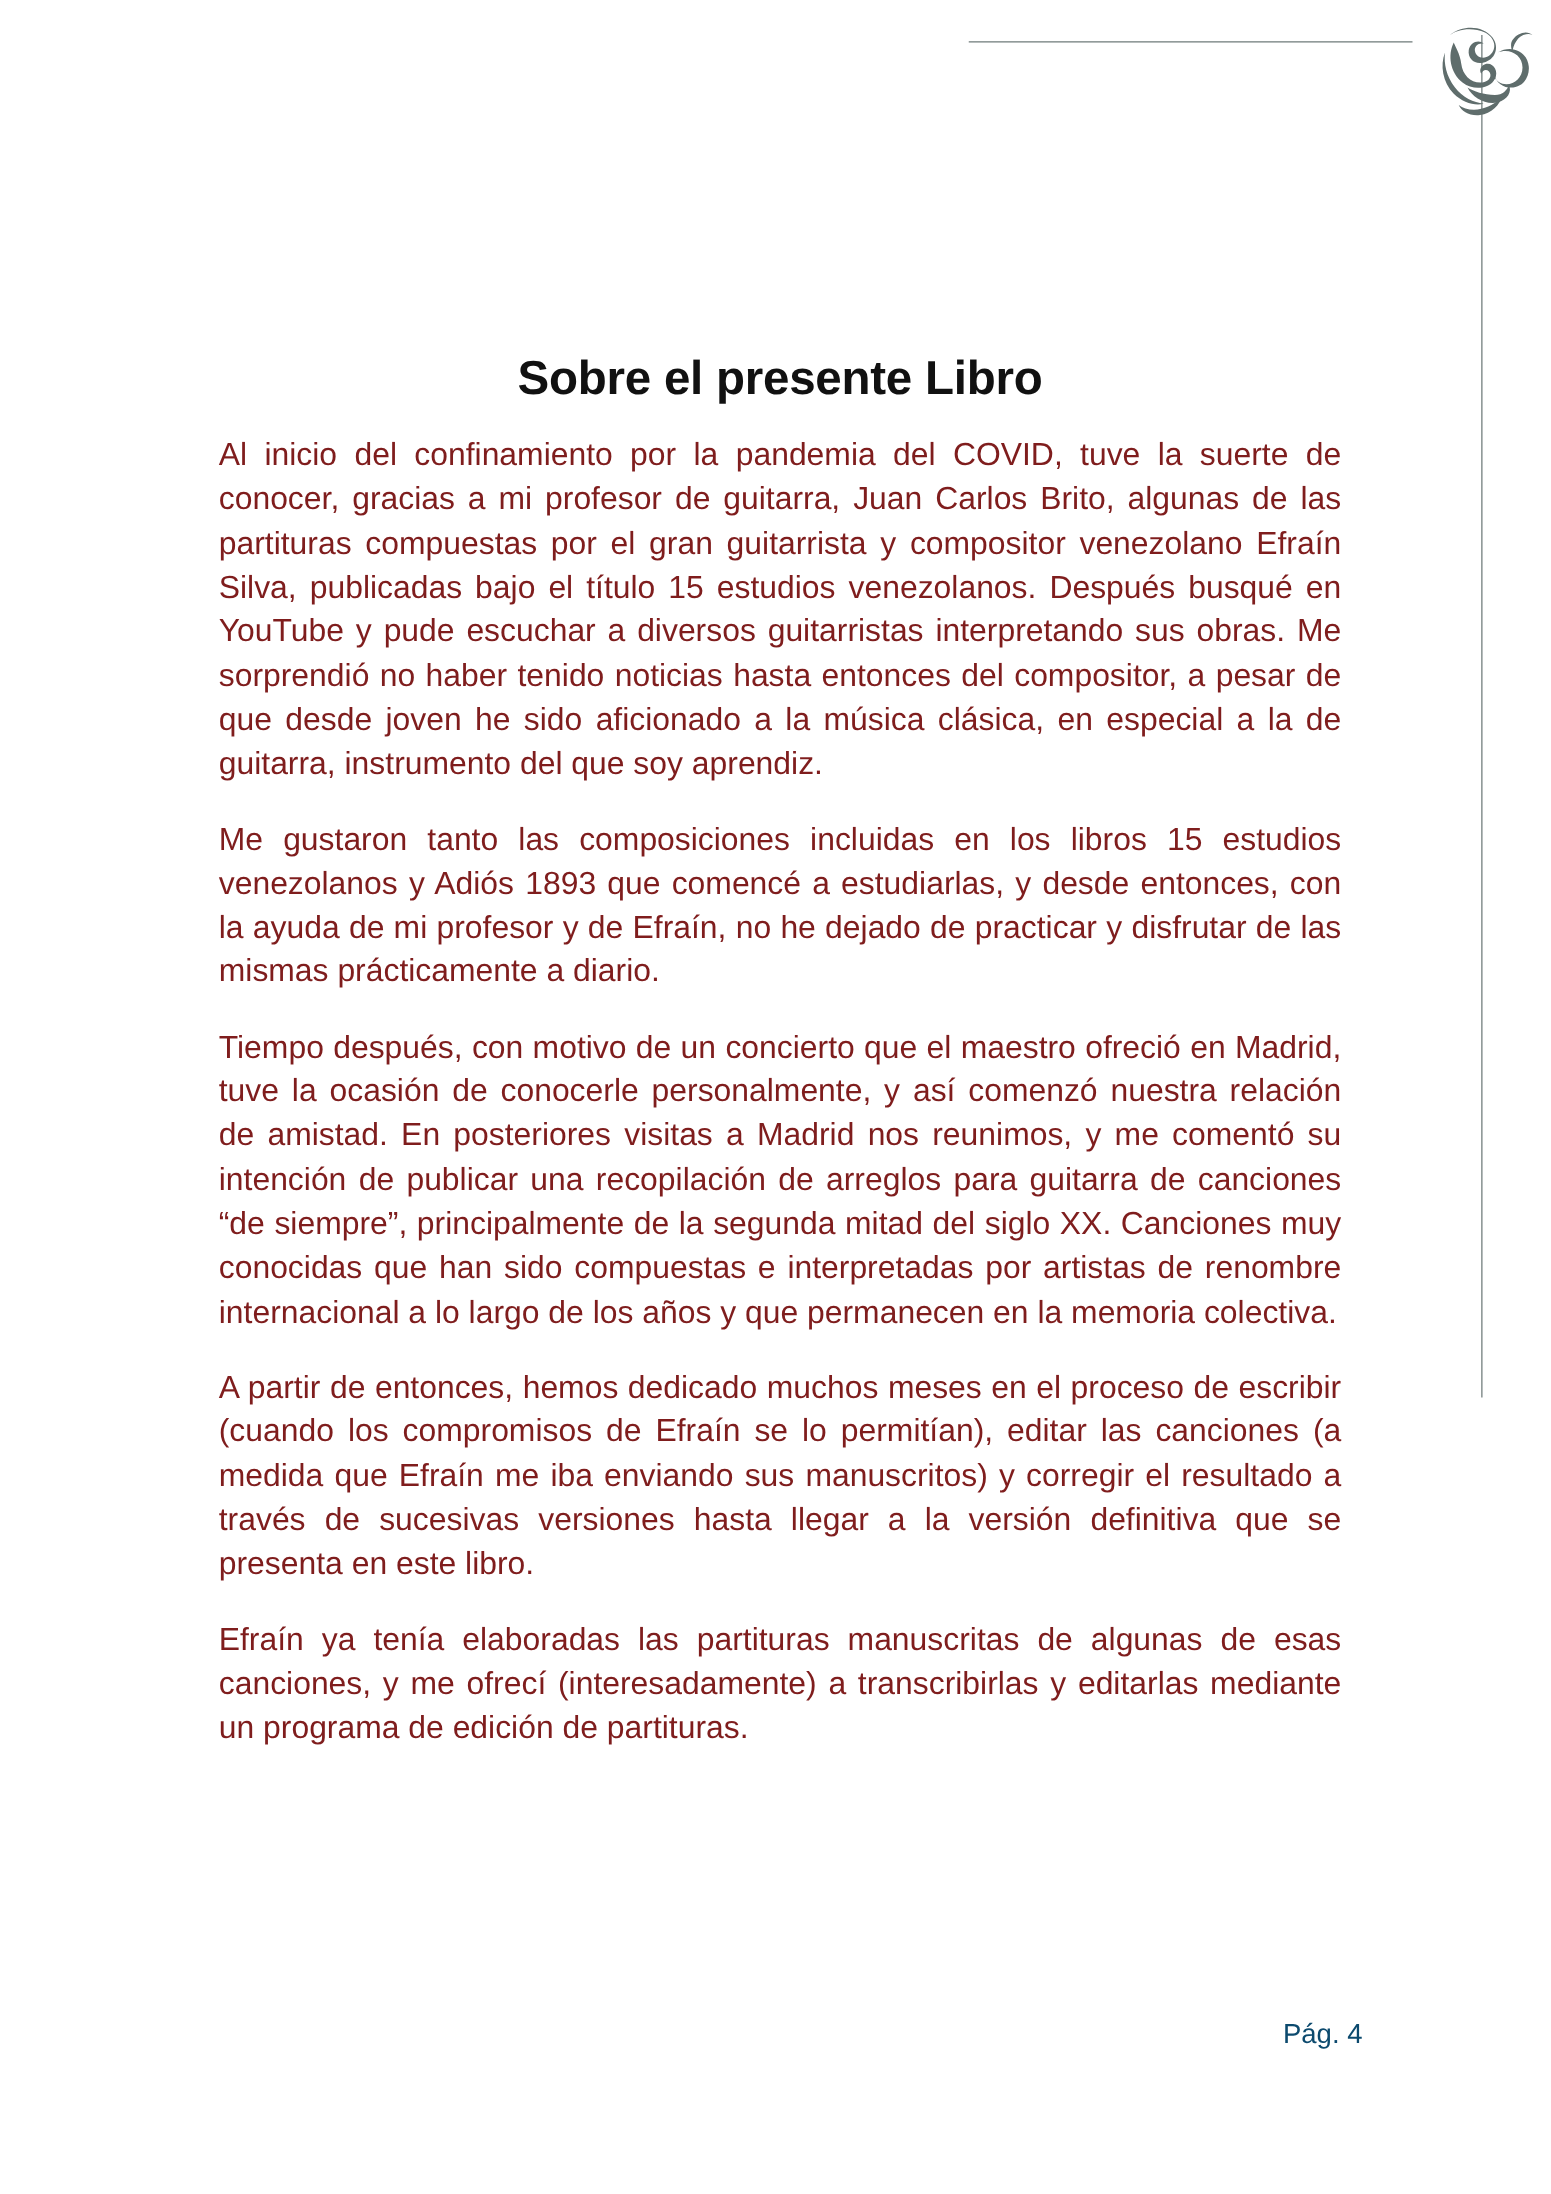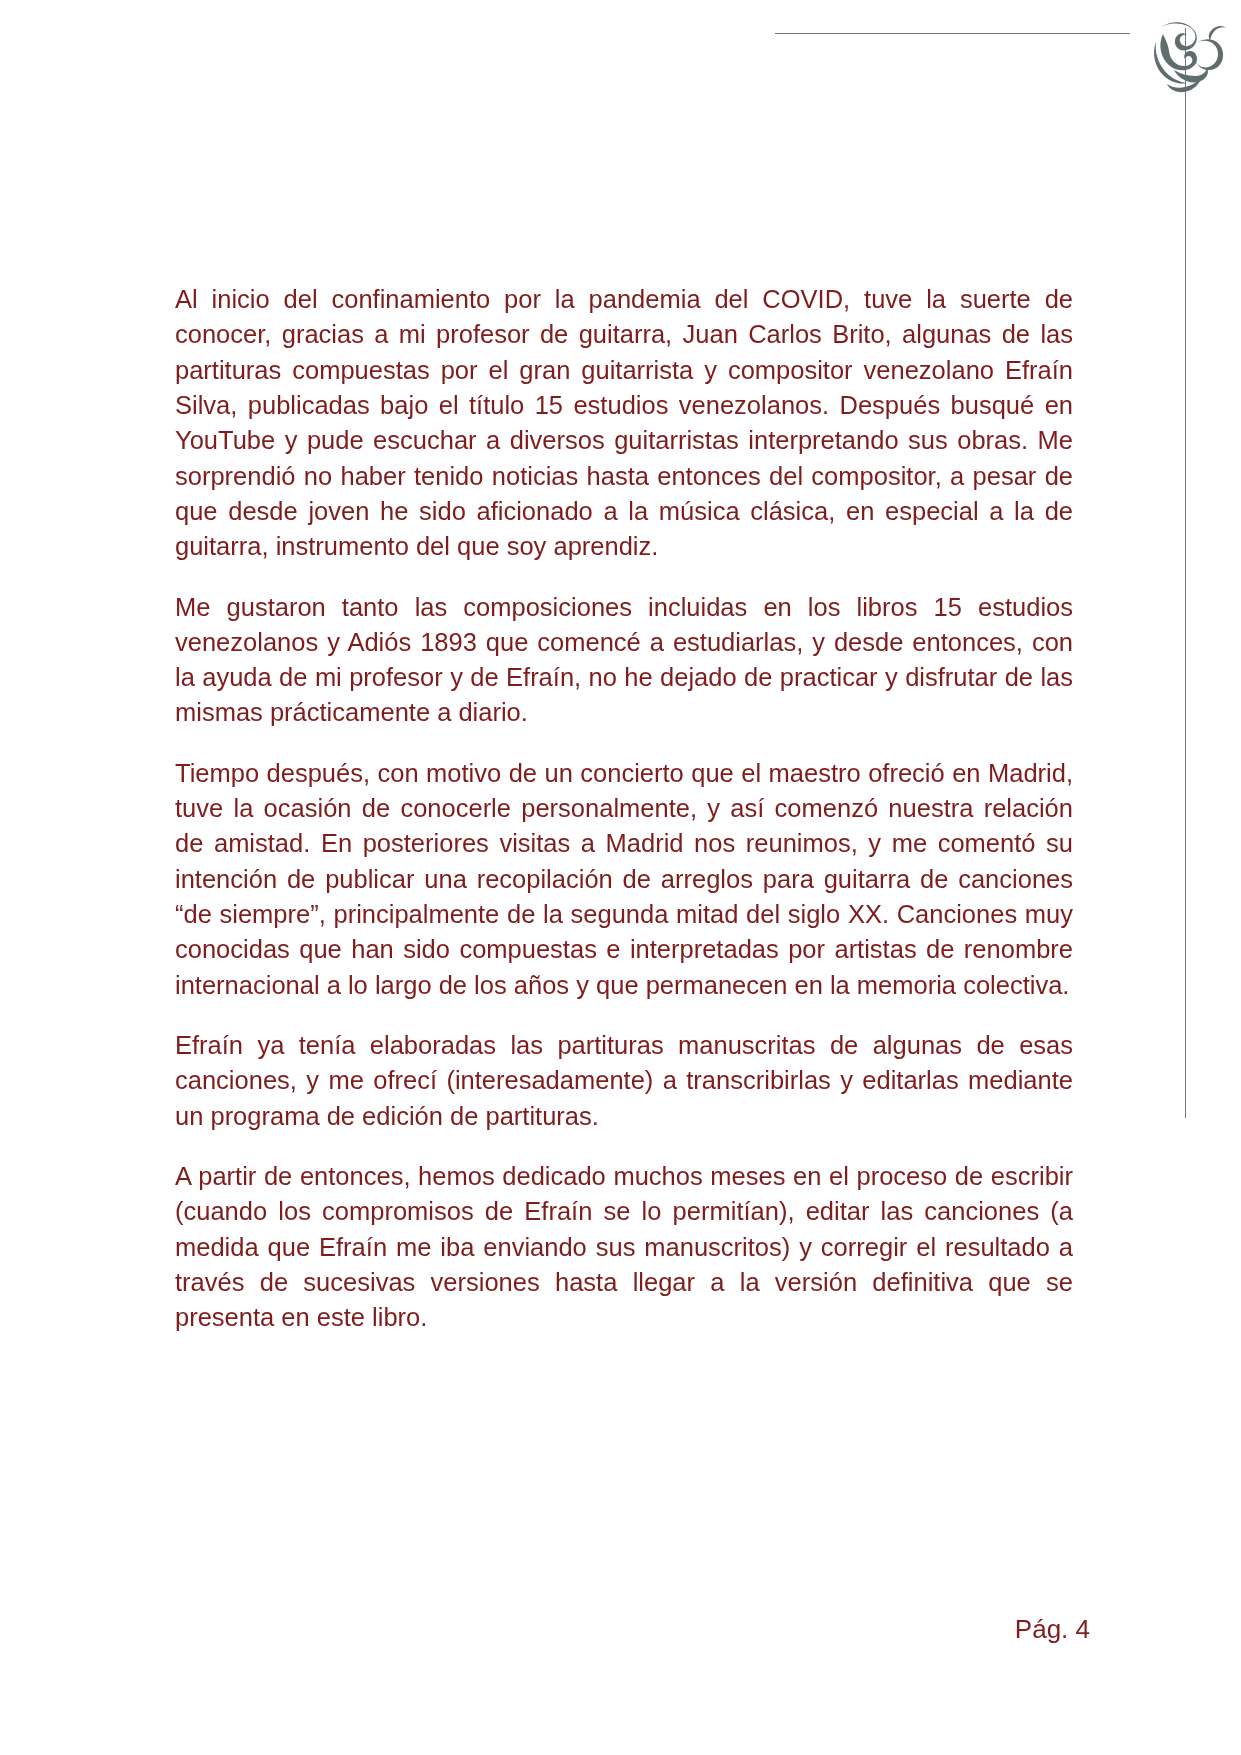--- a/index.html
+++ b/index.html
@@ -69,22 +69,22 @@
   }
   .para:last-child { margin-bottom: 0; }
 
   
   .footer {
     position: absolute;
     left: 0;
     top: 1614px;
     width: 1090px;
     text-align: right;
-    font-size: 26px;
-    color: #7f1d1d;
+    font-size: 22px;
+    color: #0c4a6e;
   }
 </style>
 </head>
 <body>
 
 <div class="page">
 
   <div class="orn-hline"></div>
   <div class="orn-vline"></div>
   <svg class="orn-flourish" viewBox="0 0 96 92">
@@ -93,25 +93,26 @@
       <path d="M33 22 C 28 32, 30 46, 40 54 C 49 61, 62 59, 66 51 C 69 45, 65 38, 59 39 C 55 40, 53 44, 55 47 C 56 44, 59 43, 61 45 C 64 48, 62 53, 56 54 C 47 55, 40 48, 39 39 C 38 31, 34 25, 33 22 Z"></path>
       <path d="M68 30 C 78 26, 88 32, 88 42 C 88 51, 80 57, 72 55 C 66 53, 63 47, 66 43 C 64 50, 69 57, 77 58 C 87 59, 94 51, 93 41 C 92 30, 80 23, 68 30 Z"></path>
       <path d="M44 58 C 48 66, 58 72, 68 70 C 76 68, 80 61, 77 56 C 76 60, 72 64, 66 64 C 57 64, 49 61, 44 58 Z"></path>
       <path d="M26 30 C 22 40, 24 54, 33 63 C 40 70, 50 73, 57 71 C 49 70, 40 66, 34 58 C 27 49, 25 39, 26 30 Z"></path>
       <path d="M72 64 C 70 72, 63 79, 54 80 C 46 81, 39 77, 37 72 C 41 75, 48 77, 55 75 C 63 73, 69 69, 72 64 Z"></path>
       <path d="M80 20 C 84 14, 92 12, 96 16 C 92 14, 86 16, 83 21 C 81 24, 80 27, 80 30 C 79 27, 78 23, 80 20 Z"></path>
     </g>
   </svg>
 
   <div class="content">
+    <h1 class="doc-title">Sobre el presente Libro</h1>
 
     <p class="para">Al inicio del confinamiento por la pandemia del COVID, tuve la suerte de conocer, gracias a mi profesor de guitarra, Juan Carlos Brito, algunas de las partituras compuestas por el gran guitarrista y compositor venezolano Efraín Silva, publicadas bajo el título 15 estudios venezolanos. Después busqué en YouTube y pude escuchar a diversos guitarristas interpretando sus obras. Me sorprendió no haber tenido noticias hasta entonces del compositor, a pesar de que desde joven he sido aficionado a la música clásica, en especial a la de guitarra, instrumento del que soy aprendiz.</p>
     <p class="para">Me gustaron tanto las composiciones incluidas en los libros 15 estudios venezolanos y Adiós 1893 que comencé a estudiarlas, y desde entonces, con la ayuda de mi profesor y de Efraín, no he dejado de practicar y disfrutar de las mismas prácticamente a diario.</p>
     <p class="para">Tiempo después, con motivo de un concierto que el maestro ofreció en Madrid, tuve la ocasión de conocerle personalmente, y así comenzó nuestra relación de amistad. En posteriores visitas a Madrid nos reunimos, y me comentó su intención de publicar una recopilación de arreglos para guitarra de canciones “de siempre”, principalmente de la segunda mitad del siglo XX. Canciones muy conocidas que han sido compuestas e interpretadas por artistas de renombre internacional a lo largo de los años y que permanecen en la memoria colectiva.</p>
+    <p class="para">A partir de entonces, hemos dedicado muchos meses en el proceso de escribir (cuando los compromisos de Efraín se lo permitían), editar las canciones (a medida que Efraín me iba enviando sus manuscritos) y corregir el resultado a través de sucesivas versiones hasta llegar a la versión definitiva que se presenta en este libro.</p>
     <p class="para">Efraín ya tenía elaboradas las partituras manuscritas de algunas de esas canciones, y me ofrecí (interesadamente) a transcribirlas y editarlas mediante un programa de edición de partituras.</p>
-    <p class="para">A partir de entonces, hemos dedicado muchos meses en el proceso de escribir (cuando los compromisos de Efraín se lo permitían), editar las canciones (a medida que Efraín me iba enviando sus manuscritos) y corregir el resultado a través de sucesivas versiones hasta llegar a la versión definitiva que se presenta en este libro.</p>
   </div>
 
   <div class="footer">
     <span>Pág. 4</span>
   </div>
 
 </div>
 
 </body></html>

